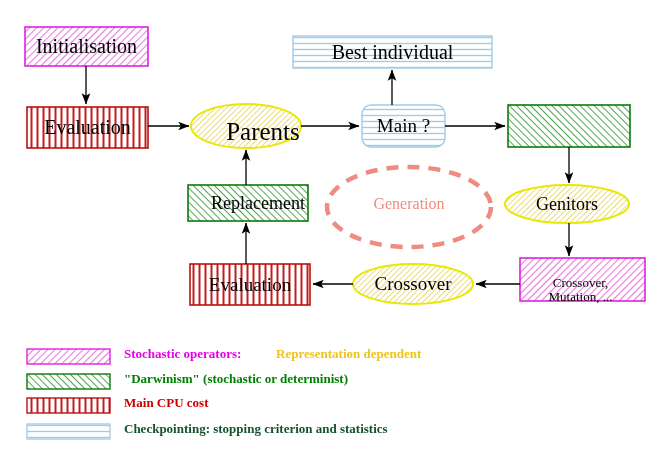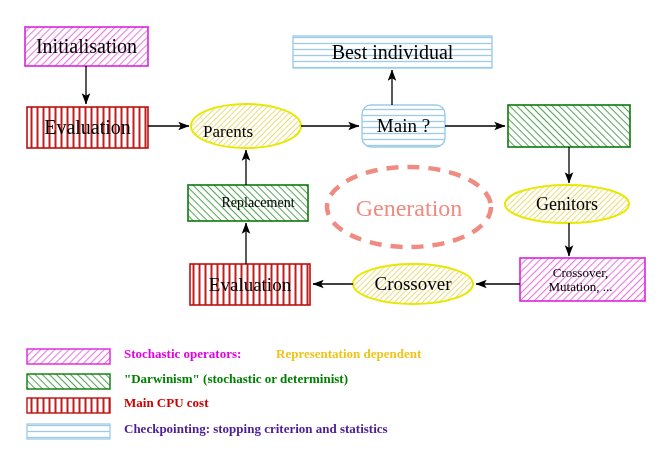--- a/index.html
+++ b/index.html
@@ -36,21 +36,21 @@
   .legend-text {
     position: absolute;
     font-family: "Liberation Serif", "DejaVu Serif", serif;
     font-weight: bold;
     font-size: 13px;
     white-space: pre;
   }
   .gen-label {
     position: absolute;
     font-family: "Liberation Serif", "DejaVu Serif", serif;
-    font-size: 24px;
+    font-size: 16px;
     color: #ef8b80;
     white-space: pre;
   }
 </style>
 </head>
 <body>
 
 <div id="canvas">
 
   <svg id="svg-layer" viewBox="0 0 662 471" xmlns="http://www.w3.org/2000/svg">
@@ -122,49 +122,49 @@
       <line x1="353" y1="284" x2="313" y2="284" marker-end="url(#arrow)"></line>
       <line x1="246" y1="264" x2="246" y2="223" marker-end="url(#arrow)"></line>
       <line x1="246" y1="185" x2="246" y2="150" marker-end="url(#arrow)"></line>
     </g>
   </svg>
 
   <div class="node-label" style="left:25px; top:27px; width:123px; height:39px; font-size:20px;">Initialisation</div>
 
   <div class="node-label" style="left:27px; top:107px; width:121px; height:41px; font-size:20px;">Evaluation</div>
 
-  <div class="node-label" style="left:173px; top:104px; width:110px; height:56px; font-size:17px;">Parents</div>
+  <div class="node-label" style="left:208px; top:104px; width:110px; height:56px; font-size:25px;">Parents</div>
 
   <div class="node-label" style="left:293px; top:36px; width:199px; height:32px; font-size:20px;">Best individual</div>
 
   <div class="node-label" style="left:362px; top:105px; width:83px; height:42px; font-size:19px;">Main ?</div>
 
 
   <div class="node-label" style="left:505px; top:185px; width:124px; height:38px; font-size:18px;">Genitors</div>
 
-  <div class="node-label" style="left:520px; top:258px; width:121px; height:43px; font-size:13px;">Crossover,
+  <div class="node-label" style="left:520px; top:268px; width:121px; height:43px; font-size:13px;">Crossover,
 Mutation, ...</div>
 
   <div class="node-label" style="left:353px; top:264px; width:120px; height:40px; font-size:19px;">Crossover</div>
 
   <div class="node-label" style="left:190px; top:264px; width:120px; height:41px; font-size:19px;">Evaluation</div>
 
-  <div class="node-label" style="left:188px; top:185px; width:140px; height:36px; font-size:14px;">Replacement</div>
+  <div class="node-label" style="left:188px; top:185px; width:140px; height:36px; font-size:18px;">Replacement</div>
 
   <div class="gen-label" style="left:349px; top:195px; width:120px; text-align:center;">Generation</div>
 
   <svg width="662" height="130" style="position:absolute; left:0; top:340;">
     <rect x="27" y="9" width="83" height="15" fill="url(#p-magenta)" stroke="#dd22dd" stroke-width="1.4"></rect>
     <rect x="27" y="34" width="83" height="15" fill="url(#p-green)" stroke="#0b7a0b" stroke-width="1.4"></rect>
     <rect x="27" y="58" width="83" height="15" fill="url(#p-red)" stroke="#bb1111" stroke-width="1.4"></rect>
     <rect x="27" y="84" width="83" height="15" fill="url(#p-blue)" stroke="#9ecbe8" stroke-width="1.3"></rect>
   </svg>
 
   <div class="legend-text" style="left:124px; top:346px; color:#e600e6;">Stochastic operators:</div>
   <div class="legend-text" style="left:276px; top:346px; color:#f0c419;">Representation dependent</div>
 
   <div class="legend-text" style="left:124px; top:371px; color:#008000;">"Darwinism" (stochastic or determinist)</div>
 
   <div class="legend-text" style="left:124px; top:395px; color:#cc0000;">Main CPU cost</div>
 
-  <div class="legend-text" style="left:124px; top:421px; color:#4c1d95;">Checkpointing: stopping criterion and statistics</div>
+  <div class="legend-text" style="left:124px; top:421px; color:#14532d;">Checkpointing: stopping criterion and statistics</div>
 
 </div>
 
 </body></html>

